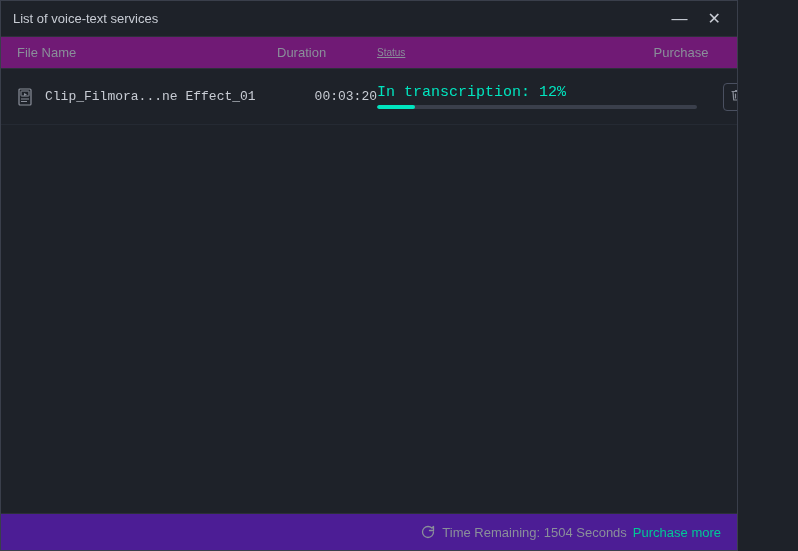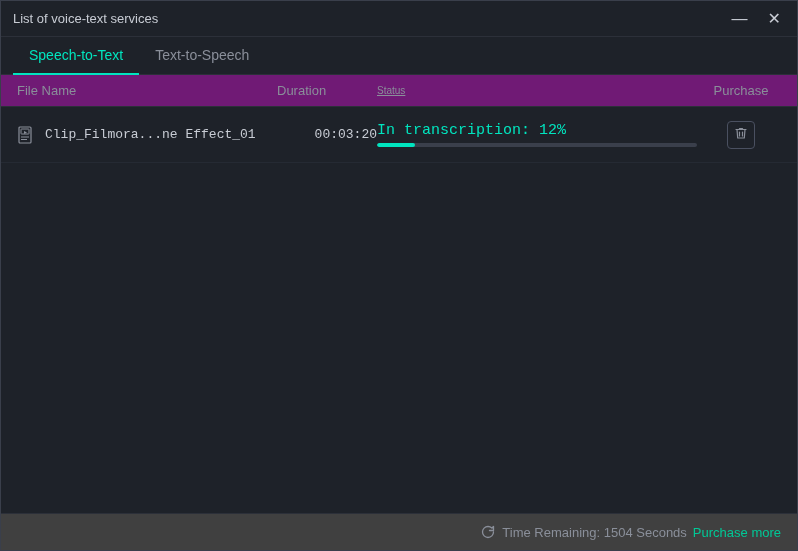--- a/index.html
+++ b/index.html
@@ -12,21 +12,21 @@
       width: 798px;
       height: 551px;
       background: #1e2229;
       font-family: 'Segoe UI', Arial, sans-serif;
       color: #c8ccd4;
       overflow: hidden;
       position: relative;
     }
 
     .window {
-      width: 798px;
+      width: 738px;
       height: 551px;
       background: #1e2229;
       display: flex;
       flex-direction: column;
       border: 1px solid #3a3f4b;
     }
 
     .title-bar {
       display: flex;
       align-items: center;
@@ -217,21 +217,21 @@
       justify-content: center;
       font-size: 14px;
     }
 
     .footer {
       display: flex;
       align-items: center;
       justify-content: flex-end;
       padding: 10px 16px;
       border-top: 1px solid #2c3039;
-      background: #404040;
+      background: #4c1d95;
       flex-shrink: 0;
       gap: 6px;
     }
 
     .footer-icon {
       color: #8a8f9a;
       font-size: 16px;
       display: flex;
       align-items: center;
     }
@@ -254,28 +254,20 @@
 <div class="window">
 
   <div class="title-bar">
     <span class="title-bar-title">List of voice-text services</span>
     <div class="title-bar-controls">
       <button class="title-bar-btn">—</button>
       <button class="title-bar-btn">✕</button>
     </div>
   </div>
 
-  <div class="tabs">
-    <div class="tab active">
-      <span>Speech-to-Text</span>
-    </div>
-    <div class="tab">
-      <span>Text-to-Speech</span>
-    </div>
-  </div>
 
   <div class="table-header">
     <div class="col-filename">File Name</div>
     <div class="col-duration">Duration</div>
     <div class="col-status">Status</div>
     <div class="col-operation">Purchase</div>
   </div>
 
   <div class="table-body">
 

